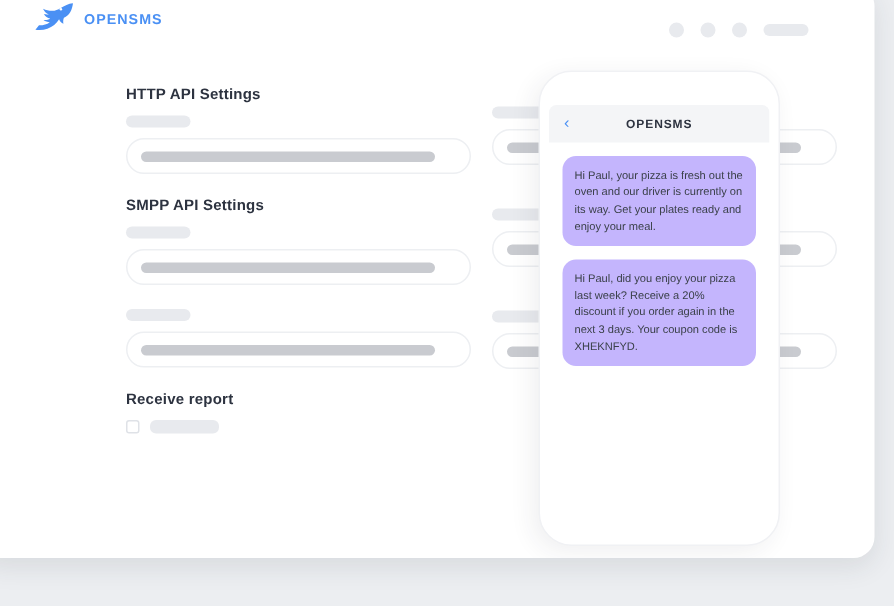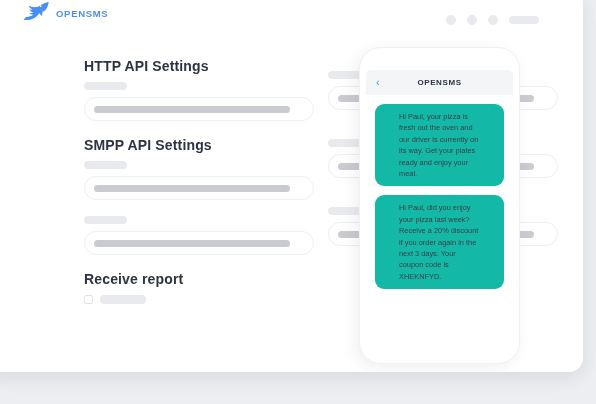--- a/index.html
+++ b/index.html
@@ -71,21 +71,21 @@
   
   .form-col {
     position: absolute;
   }
   #col-main { left: 98px; top: 68px; width: 230px; }
   #col-second { left: 342px; top: 68px; width: 230px; }
 
   .field-group { margin-bottom: 3px; }
 
   .section-title {
-    font-size: 14px;
+    font-size: 10px;
     font-weight: bold;
     color: #2d3340;
     margin: 0 0 8px 0;
     letter-spacing: 0.15px;
   }
 
   .ghost-label {
     width: 43px;
     height: 8px;
     border-radius: 4px;
@@ -174,23 +174,23 @@
   #phone-title {
     font-size: 8px;
     font-weight: bold;
     letter-spacing: 0.6px;
     color: #2d3340;
   }
   #messages {
     padding: 9px 9px 0 9px;
   }
   .bubble {
-    background: #14b8a6;
+    background: #c4b5fd;
     border-radius: 9px;
-    padding: 7px 24px;
+    padding: 7px 8px;
     font-size: 7.4px;
     line-height: 11.4px;
     color: #3a4049;
     margin-bottom: 9px;
     max-width: 120px;
   }
 </style>
 </head>
 <body>
 

